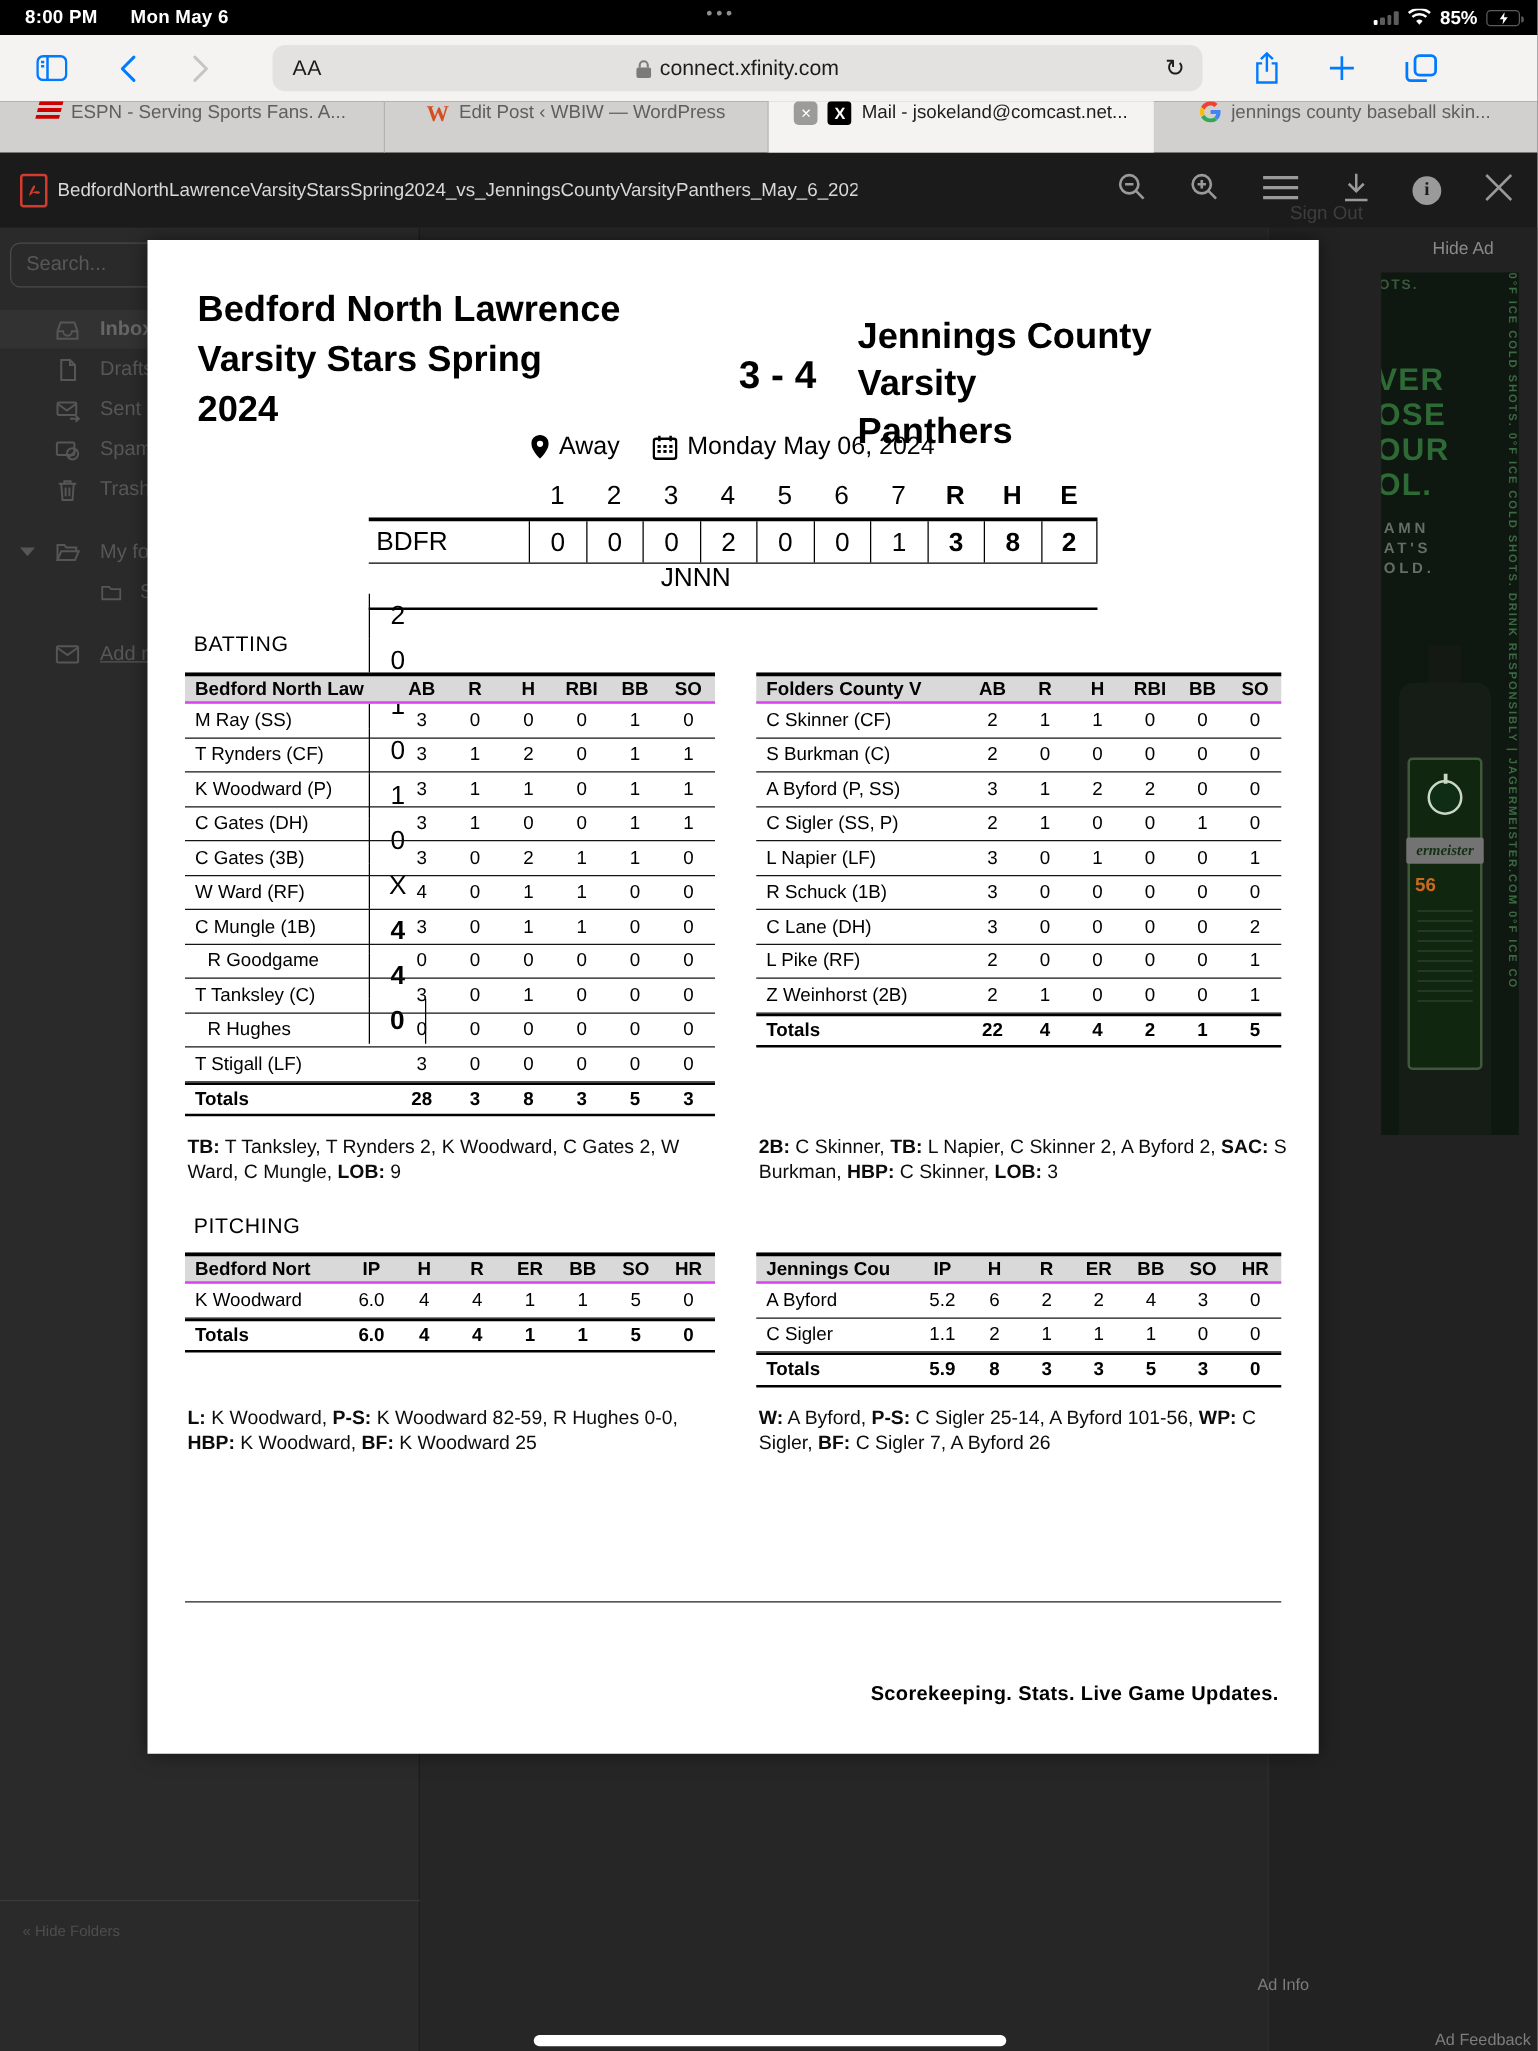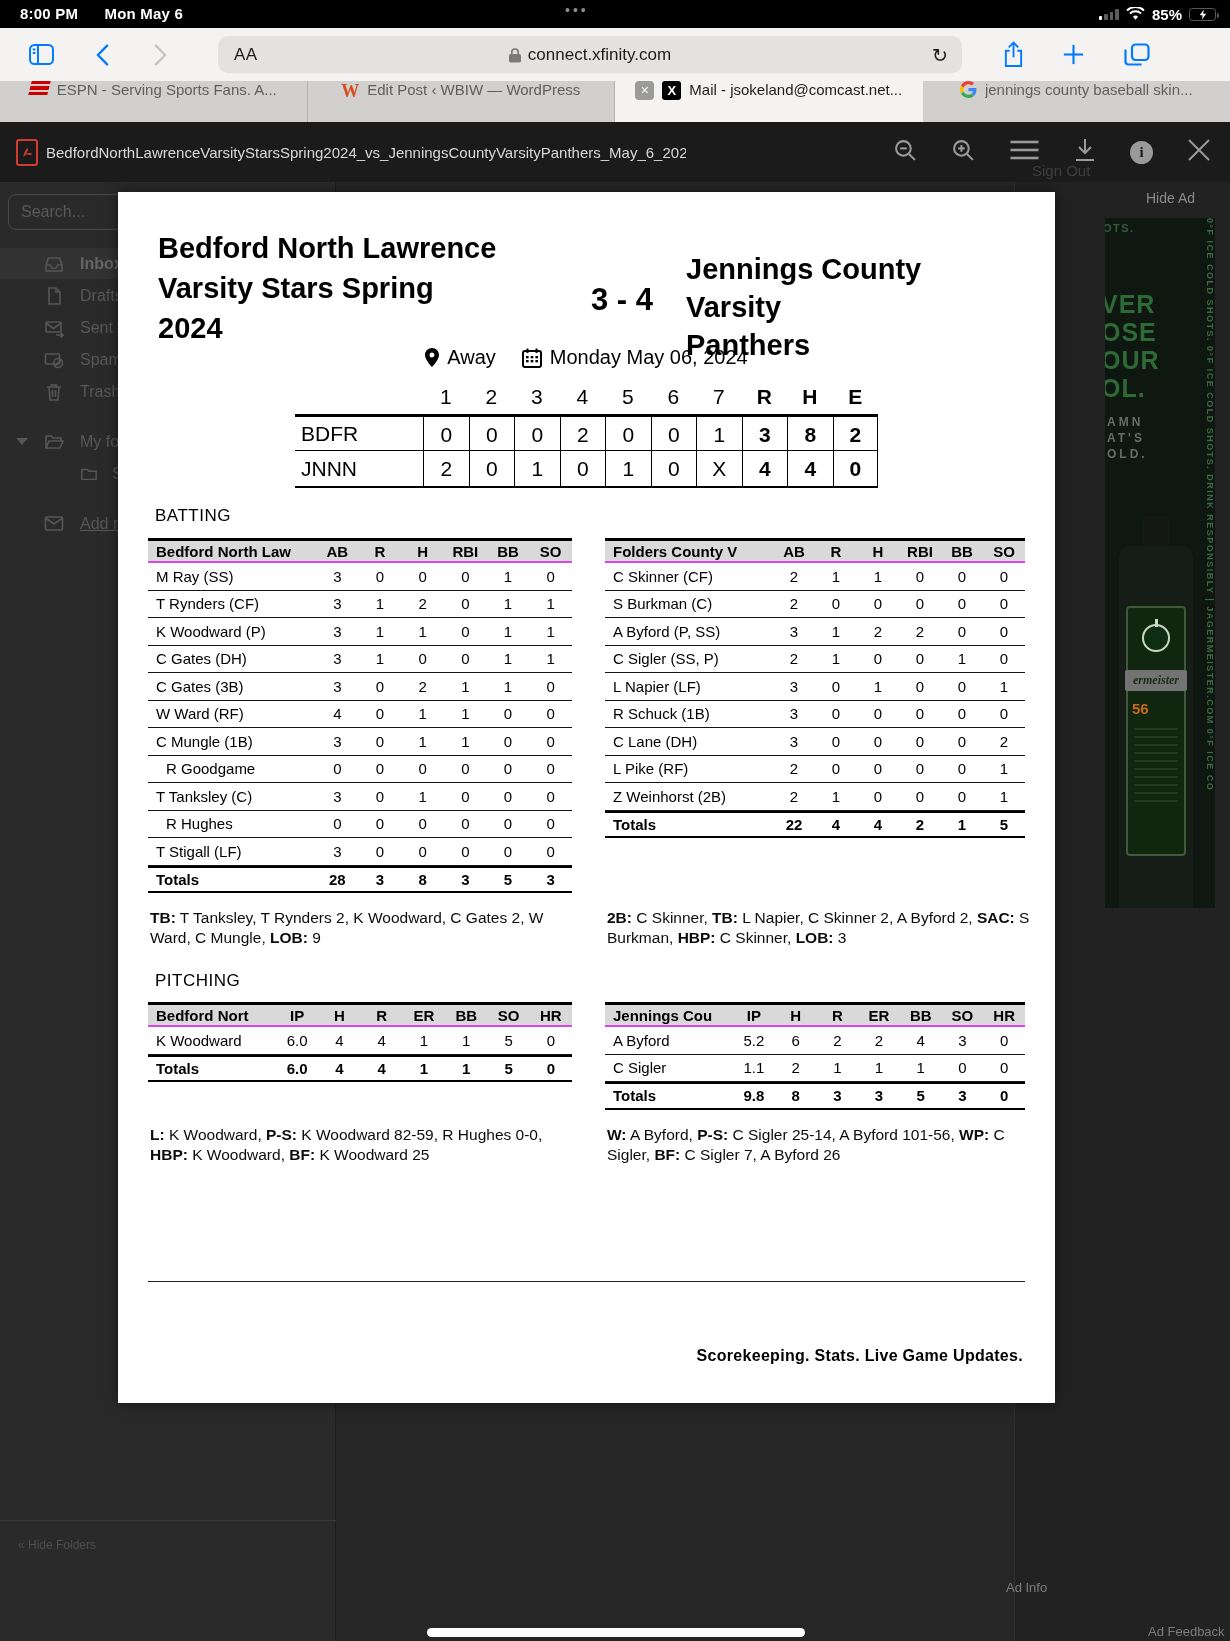--- a/index.html
+++ b/index.html
@@ -118,21 +118,21 @@
   .team-home { text-align:left; font-size:29px; font-weight:600; line-height:38px; padding-top:30px; }
   .meta-row { position:absolute; left:0; top:154px; width:937px; display:flex; justify-content:center; gap:26px;
               font-size:20px; font-weight:500; align-items:center; }
   .meta-item { display:flex; align-items:center; gap:8px; }
 
   .linescore { position:absolute; left:177px; top:188px; }
   .ls-row { display:flex; align-items:center; }
   .ls-head { height:34px; font-size:21px; }
   .ls-body { height:37px; font-size:21px; border-bottom:1.5px solid #000; }
   .ls-first { border-top:3px solid #000; }
-  .ls-last { border-bottom:2.5px solid #000; }
+  .ls-last { border-bottom:2.5px solid #000;flex-direction:column; }
   .ls-team { width:128px; padding-left:6px; }
   .ls-cell { width:45.5px; text-align:center; }
   .ls-body .ls-cell { border-left:1.5px solid #000; align-self:stretch; line-height:36px; }
   .ls-body .ls-cell:last-child { border-right:1.5px solid #000; }
   .ls-bold { font-weight:700; }
 
   .sec-head { position:absolute; font-size:17px; letter-spacing:.5px; }
   .stable { position:absolute; }
   .srow { display:flex; align-items:center; height:27.5px; font-size:15px; border-bottom:1.5px solid #141414; }
   .srow.head { background:#d9d9d9; border-top:3px solid #000; border-bottom:2px solid #d946ef; font-weight:700; height:25px; }
@@ -763,21 +763,21 @@
         <span class="scell">1.1</span>
         <span class="scell">2</span>
         <span class="scell">1</span>
         <span class="scell">1</span>
         <span class="scell">1</span>
         <span class="scell">0</span>
         <span class="scell">0</span>
       </div>
       <div class="srow totals">
         <span class="sname">Totals</span>
-        <span class="scell">9.8</span>
+        <span class="scell">5.9</span>
         <span class="scell">8</span>
         <span class="scell">3</span>
         <span class="scell">3</span>
         <span class="scell">5</span>
         <span class="scell">3</span>
         <span class="scell">0</span>
       </div>
     </div>
   <div class="summary" style="left:32px;top:933px;width:420px"><b>L:</b> K Woodward, <b>P-S:</b> K Woodward 82-59, R Hughes 0-0, <b>HBP:</b> K Woodward, <b>BF:</b> K Woodward 25</div>
   <div class="summary" style="left:489px;top:933px;width:428px"><b>W:</b> A Byford, <b>P-S:</b> C Sigler 25-14, A Byford 101-56, <b>WP:</b> C Sigler, <b>BF:</b> C Sigler 7, A Byford 26</div>

